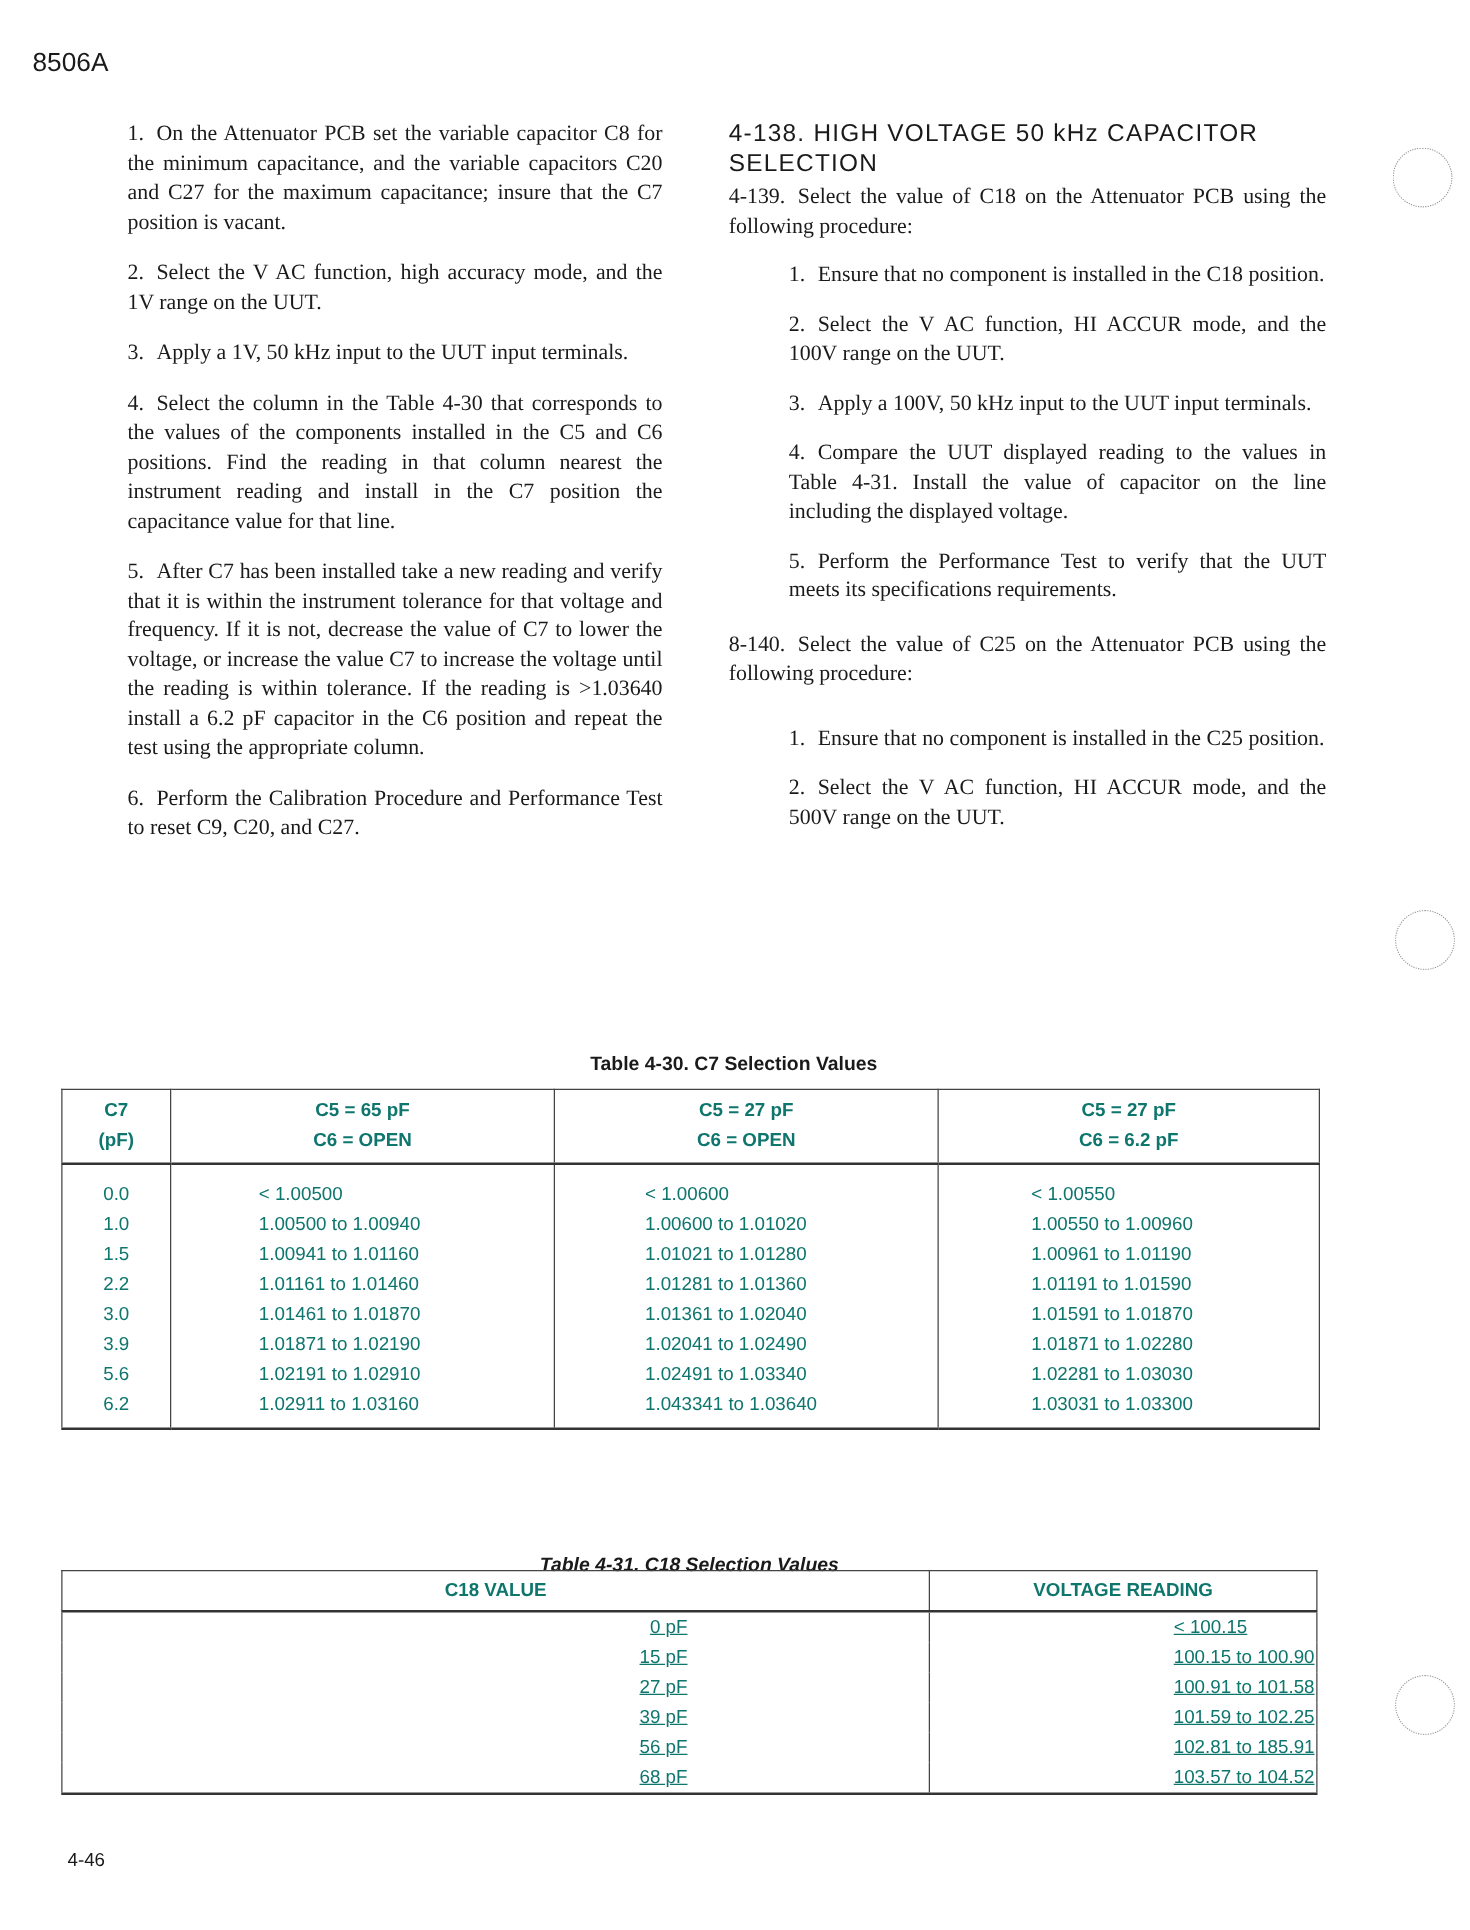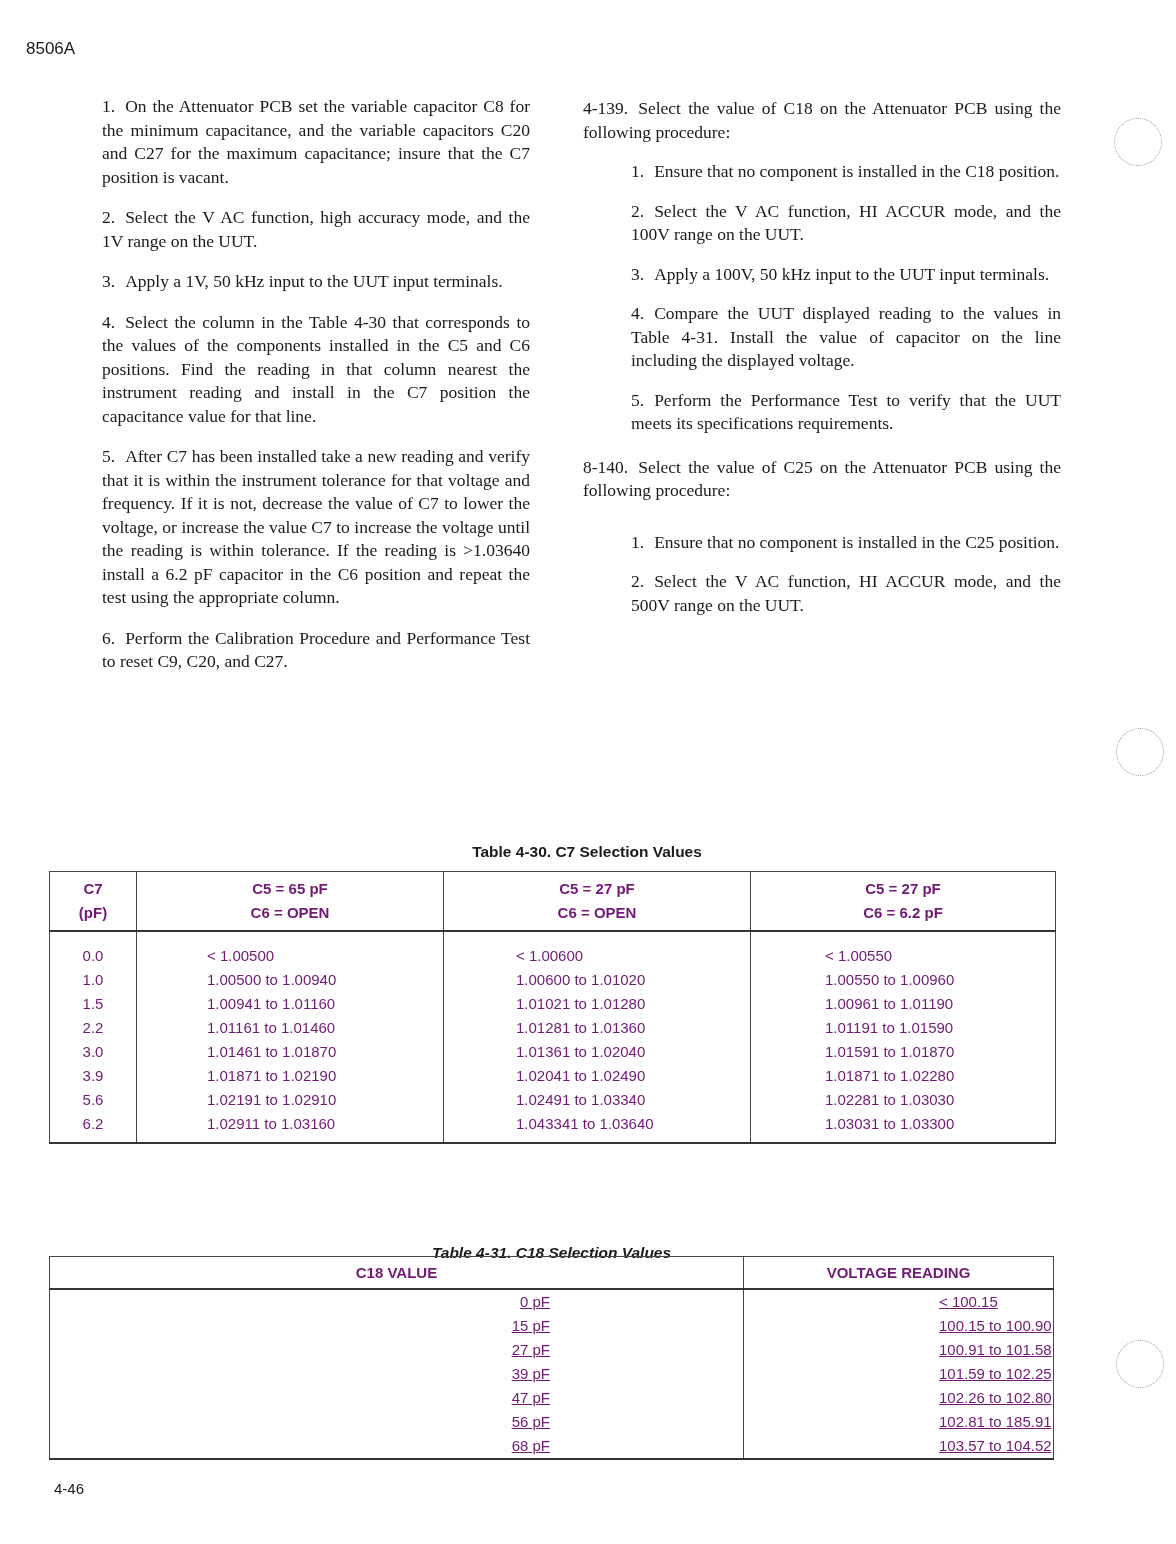--- a/index.html
+++ b/index.html
@@ -1,36 +1,36 @@
 <!DOCTYPE html>
 <html><head>
 <meta charset="utf-8">
 <style>
   html, body { margin: 0; padding: 0; background: #ffffff; }
   body { width: 1176px; height: 1544px; position: relative; overflow: hidden; color: #1a1a1a; }
   .sans { font-family: "Liberation Sans", "DejaVu Sans", sans-serif; }
   .serif { font-family: "Liberation Serif", "DejaVu Serif", serif; }
 
-  #model { position: absolute; left: 26px; top: 39px; font-size: 17px; }
+  #model { position: absolute; left: 26px; top: 39px; font-size: 21px; }
   #pagenum { position: absolute; left: 54px; top: 1480px; font-size: 15px; }
 
   .col { position: absolute; font-size: 17.5px; line-height: 23.5px; }
   #leftcol { left: 102px; top: 95px; width: 428px; }
   #rightcol { left: 583px; top: 95px; width: 478px; }
   .para { text-align: justify; margin: 0 0 16px 0; }
   .para .num { margin-right: 10px; }
   .indent { margin-left: 48px; }
   .heading { font-size: 19.5px; letter-spacing: 1px; line-height: 24px; margin: 0; }
   #leftcol .para { margin-bottom: 17px; }
 
   .tcaption { position: absolute; font-weight: bold; font-size: 15.5px; text-align: center; }
   #t30cap { left: 0; width: 1110px; top: 843px; margin-left: 32px; }
   #t31cap { left: 0; width: 1103px; top: 1244px; font-style: italic; }
 
-  table.dt { position: absolute; border-collapse: collapse; font-size: 15px; color: #701a75; }
+  table.dt { position: absolute; border-collapse: collapse; font-size: 15px; color: #0f766e; }
   table.dt th, table.dt td { border-left: 1.5px solid #444; border-right: 1.5px solid #444; padding: 0; }
   table.dt thead th { font-weight: bold; border-top: 1.5px solid #444; border-bottom: 2px solid #333; }
   table.dt tbody tr:last-child td { border-bottom: 2px solid #333; }
 
   #t30 { left: 49px; top: 871px; width: 1007px; }
   #t30 thead th { height: 58px; line-height: 24px; font-size: 15px; }
   #t30 .c7col { width: 86px; text-align: center; }
   #t30 tbody td { height: 24px; line-height: 24px; }
   #t30 tbody tr:first-child td { padding-top: 12px; }
   #t30 tbody tr:last-child td { padding-bottom: 6px; }
@@ -55,20 +55,21 @@
 <div id="leftcol" class="col serif">
   <p class="para"><span class="num">1.</span><span>On the Attenuator PCB set the variable capacitor C8 for the minimum capacitance, and the variable capacitors C20 and C27 for the maximum capacitance; insure that the C7 position is vacant.</span></p>
   <p class="para"><span class="num">2.</span><span>Select the V AC function, high accuracy mode, and the 1V range on the UUT.</span></p>
   <p class="para"><span class="num">3.</span><span>Apply a 1V, 50 kHz input to the UUT input terminals.</span></p>
   <p class="para"><span class="num">4.</span><span>Select the column in the Table 4-30 that corresponds to the values of the components installed in the C5 and C6 positions. Find the reading in that column nearest the instrument reading and install in the C7 position the capacitance value for that line.</span></p>
   <p class="para"><span class="num">5.</span><span>After C7 has been installed take a new reading and verify that it is within the instrument tolerance for that voltage and frequency. If it is not, decrease the value of C7 to lower the voltage, or increase the value C7 to increase the voltage until the reading is within tolerance. If the reading is &gt;1.03640 install a 6.2 pF capacitor in the C6 position and repeat the test using the appropriate column.</span></p>
   <p class="para"><span class="num">6.</span><span>Perform the Calibration Procedure and Performance Test to reset C9, C20, and C27.</span></p>
 </div>
 
 <div id="rightcol" class="col serif">
+  <h2 class="heading sans" style="font-weight:normal;">4-138.  HIGH VOLTAGE 50 kHz CAPACITOR SELECTION</h2>
   <p class="para" style="margin-top:2px;"><span class="num">4-139.</span><span>Select the value of C18 on the Attenuator PCB using the following procedure:</span></p>
   <p class="para indent"><span class="num">1.</span><span>Ensure that no component is installed in the C18 position.</span></p>
   <p class="para indent"><span class="num">2.</span><span>Select the V AC function, HI ACCUR mode, and the 100V range on the UUT.</span></p>
   <p class="para indent"><span class="num">3.</span><span>Apply a 100V, 50 kHz input to the UUT input terminals.</span></p>
   <p class="para indent"><span class="num">4.</span><span>Compare the UUT displayed reading to the values in Table 4-31. Install the value of capacitor on the line including the displayed voltage.</span></p>
   <p class="para indent"><span class="num">5.</span><span>Perform the Performance Test to verify that the UUT meets its specifications requirements.</span></p>
   <p class="para" style="margin-top:20px; margin-bottom:28px;"><span class="num">8-140.</span><span>Select the value of C25 on the Attenuator PCB using the following procedure:</span></p>
   <p class="para indent"><span class="num">1.</span><span>Ensure that no component is installed in the C25 position.</span></p>
   <p class="para indent"><span class="num">2.</span><span>Select the V AC function, HI ACCUR mode, and the 500V range on the UUT.</span></p>
 </div>
@@ -166,24 +167,20 @@
       </tr>
     <tr>
         <td class="v">27  pF</td>
         <td class="r">100.91  to  101.58</td>
       </tr>
     <tr>
         <td class="v">39  pF</td>
         <td class="r">101.59  to  102.25</td>
       </tr>
     <tr>
-        <td class="v">47  pF</td>
-        <td class="r">102.26  to  102.80</td>
-      </tr>
-    <tr>
         <td class="v">56  pF</td>
         <td class="r">102.81  to  185.91</td>
       </tr>
     <tr>
         <td class="v">68  pF</td>
         <td class="r">103.57  to  104.52</td>
       </tr>
   </tbody>
 </table>
 

